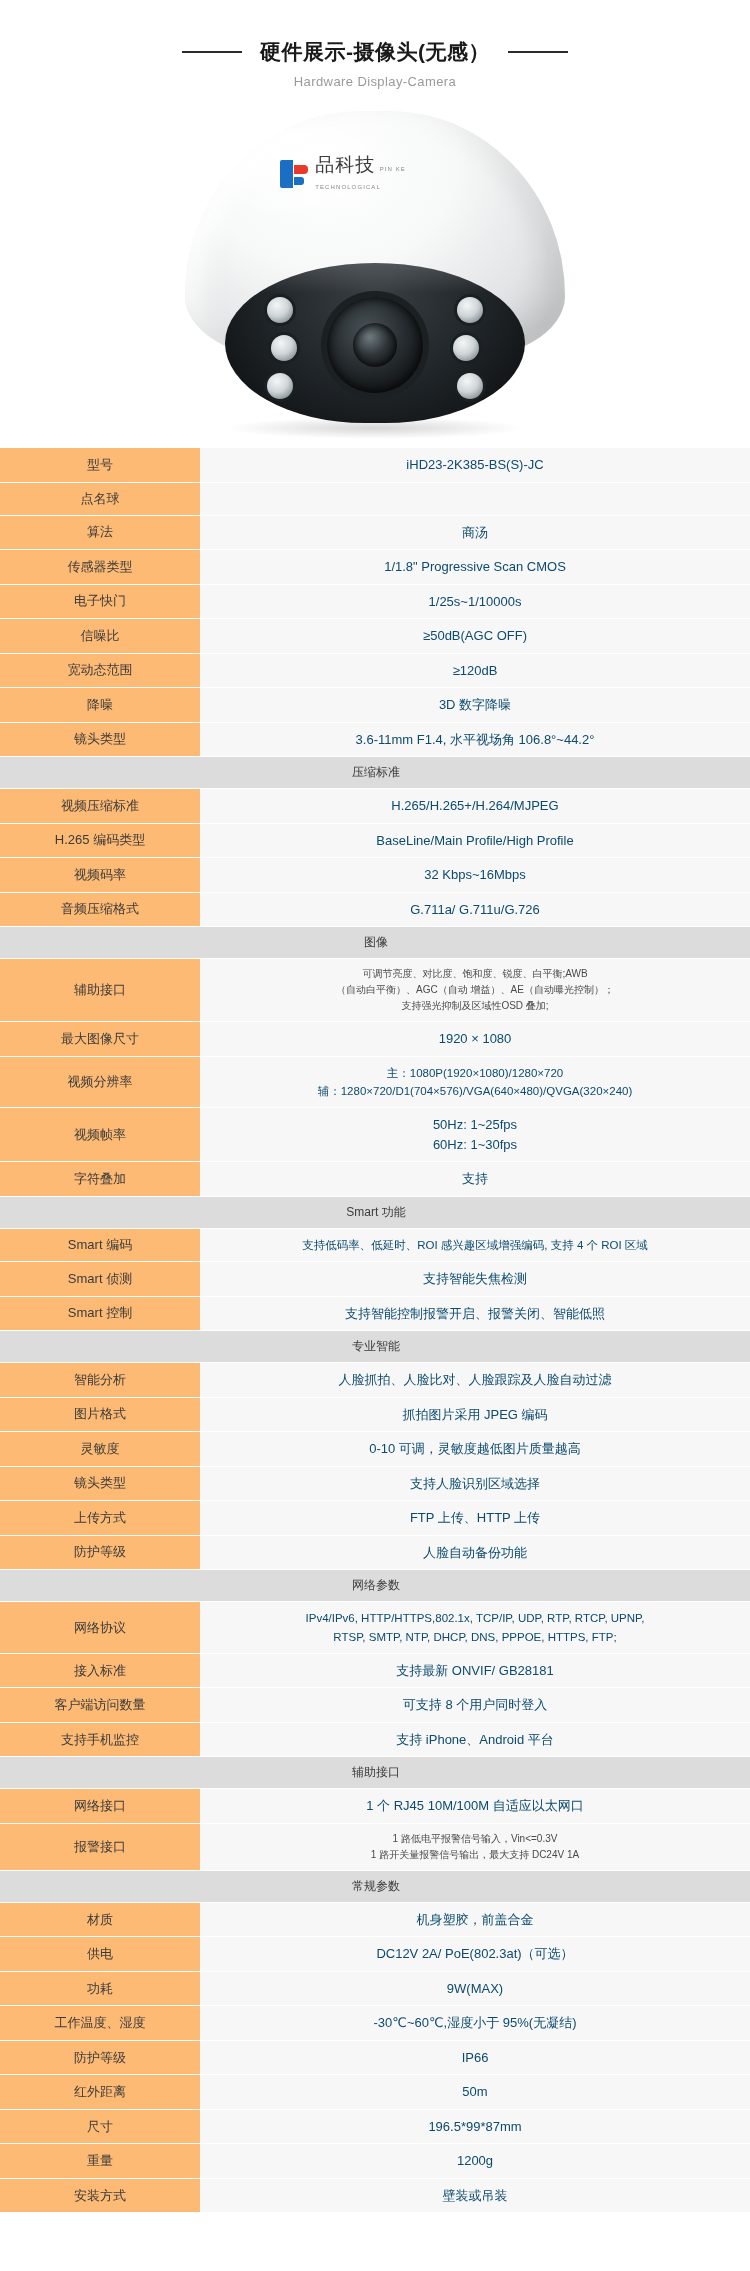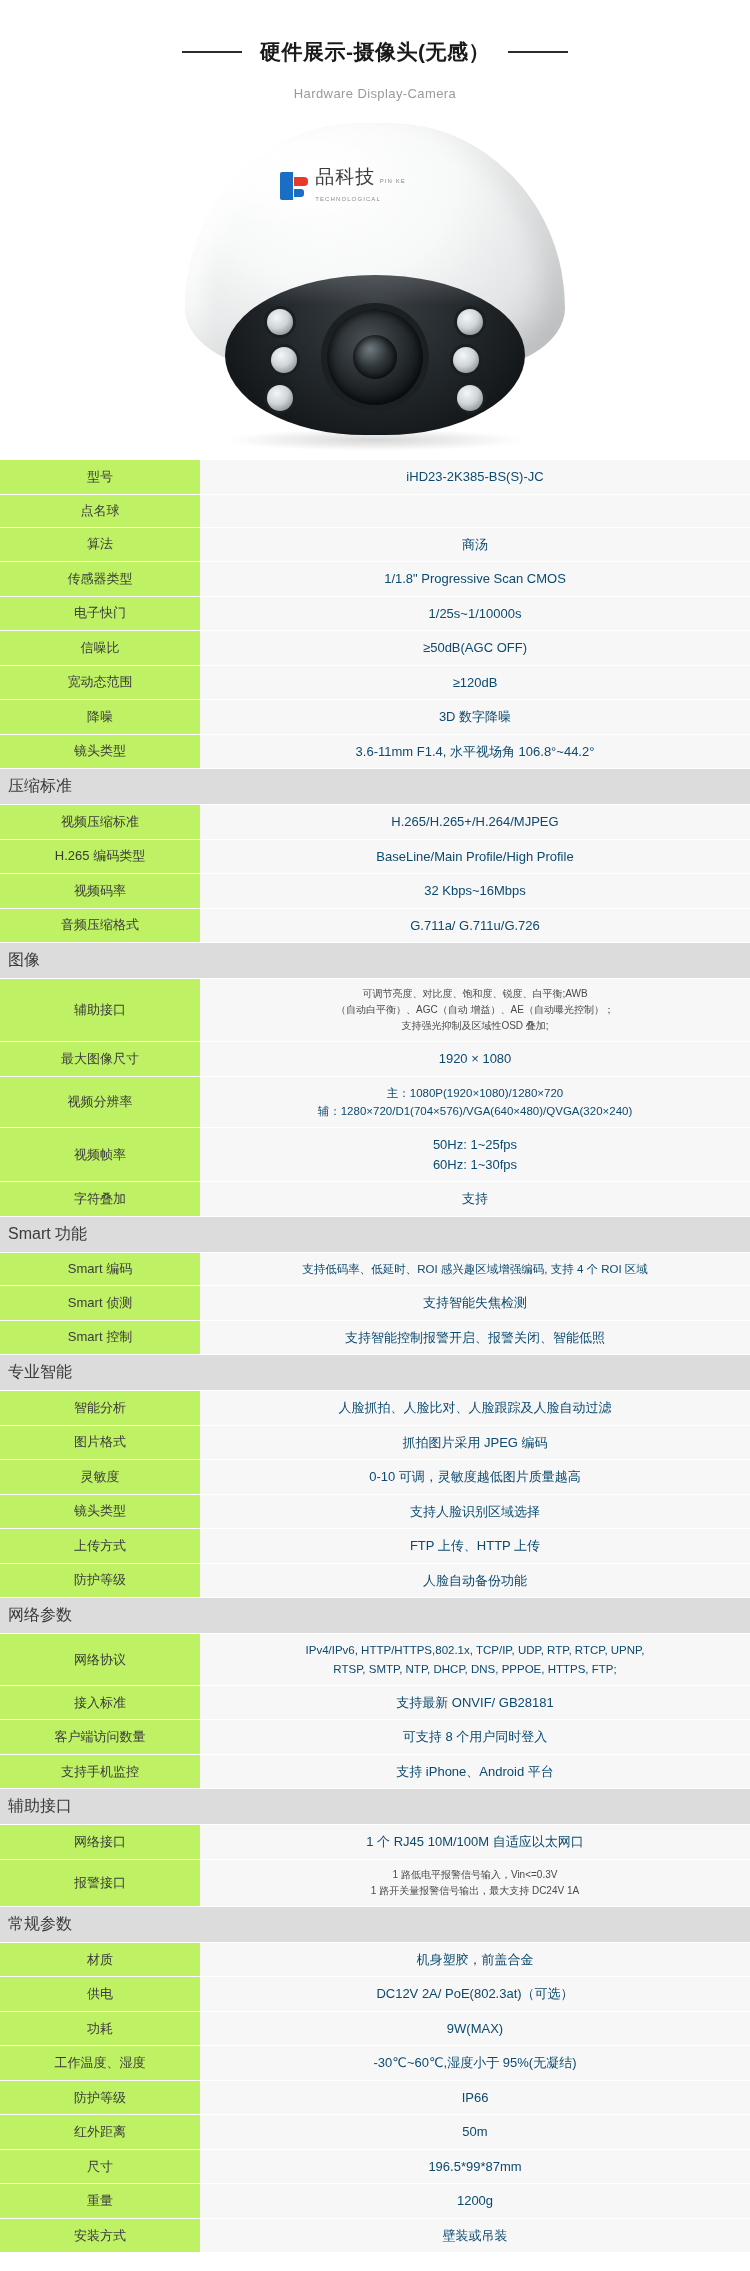--- a/index.html
+++ b/index.html
@@ -30,21 +30,21 @@
     display:block;
   }
   .title-cn {
     font-size: 21px;
     font-weight: bold;
     color: #1a1a1a;
     letter-spacing: 0.5px;
     white-space: nowrap;
   }
   .title-en {
-    margin-top: 20px;
+    margin-top: 8px;
     font-size: 13px;
     color: #9a9a9a;
     letter-spacing: 0.4px;
   }
 
   
   .hero {
     height: 345px;
     position: relative;
     margin-top: 14px;
@@ -186,37 +186,37 @@
     font-size: 12.5px;
     table-layout: fixed;
   }
   table.spec td {
     border-bottom: 1px solid #ffffff;
     padding: 7px 6px;
     vertical-align: middle;
   }
   td.label {
     width: 200px;
-    background: #bef264;
+    background: #fdba74;
     text-align: center;
     color: #3b3b3b;
     font-size: 13px;
   }
   td.value {
     background: #f7f7f7;
     text-align: center;
     color: #0c4a6e;
     font-size: 13px;
     line-height: 1.5;
   }
   tr.section td {
     background: #dcdcdc;
-    text-align: left;
+    text-align: center;
     padding-left: 8px;
-    font-size: 16px;
+    font-size: 12px;
     color: #3b3b3b;
   }
   .value.small {
     font-size: 10px;
     line-height: 1.6;
     color: #4a4a4a;
   }
   .value.mid {
     font-size: 11.5px;
     line-height: 1.6;

